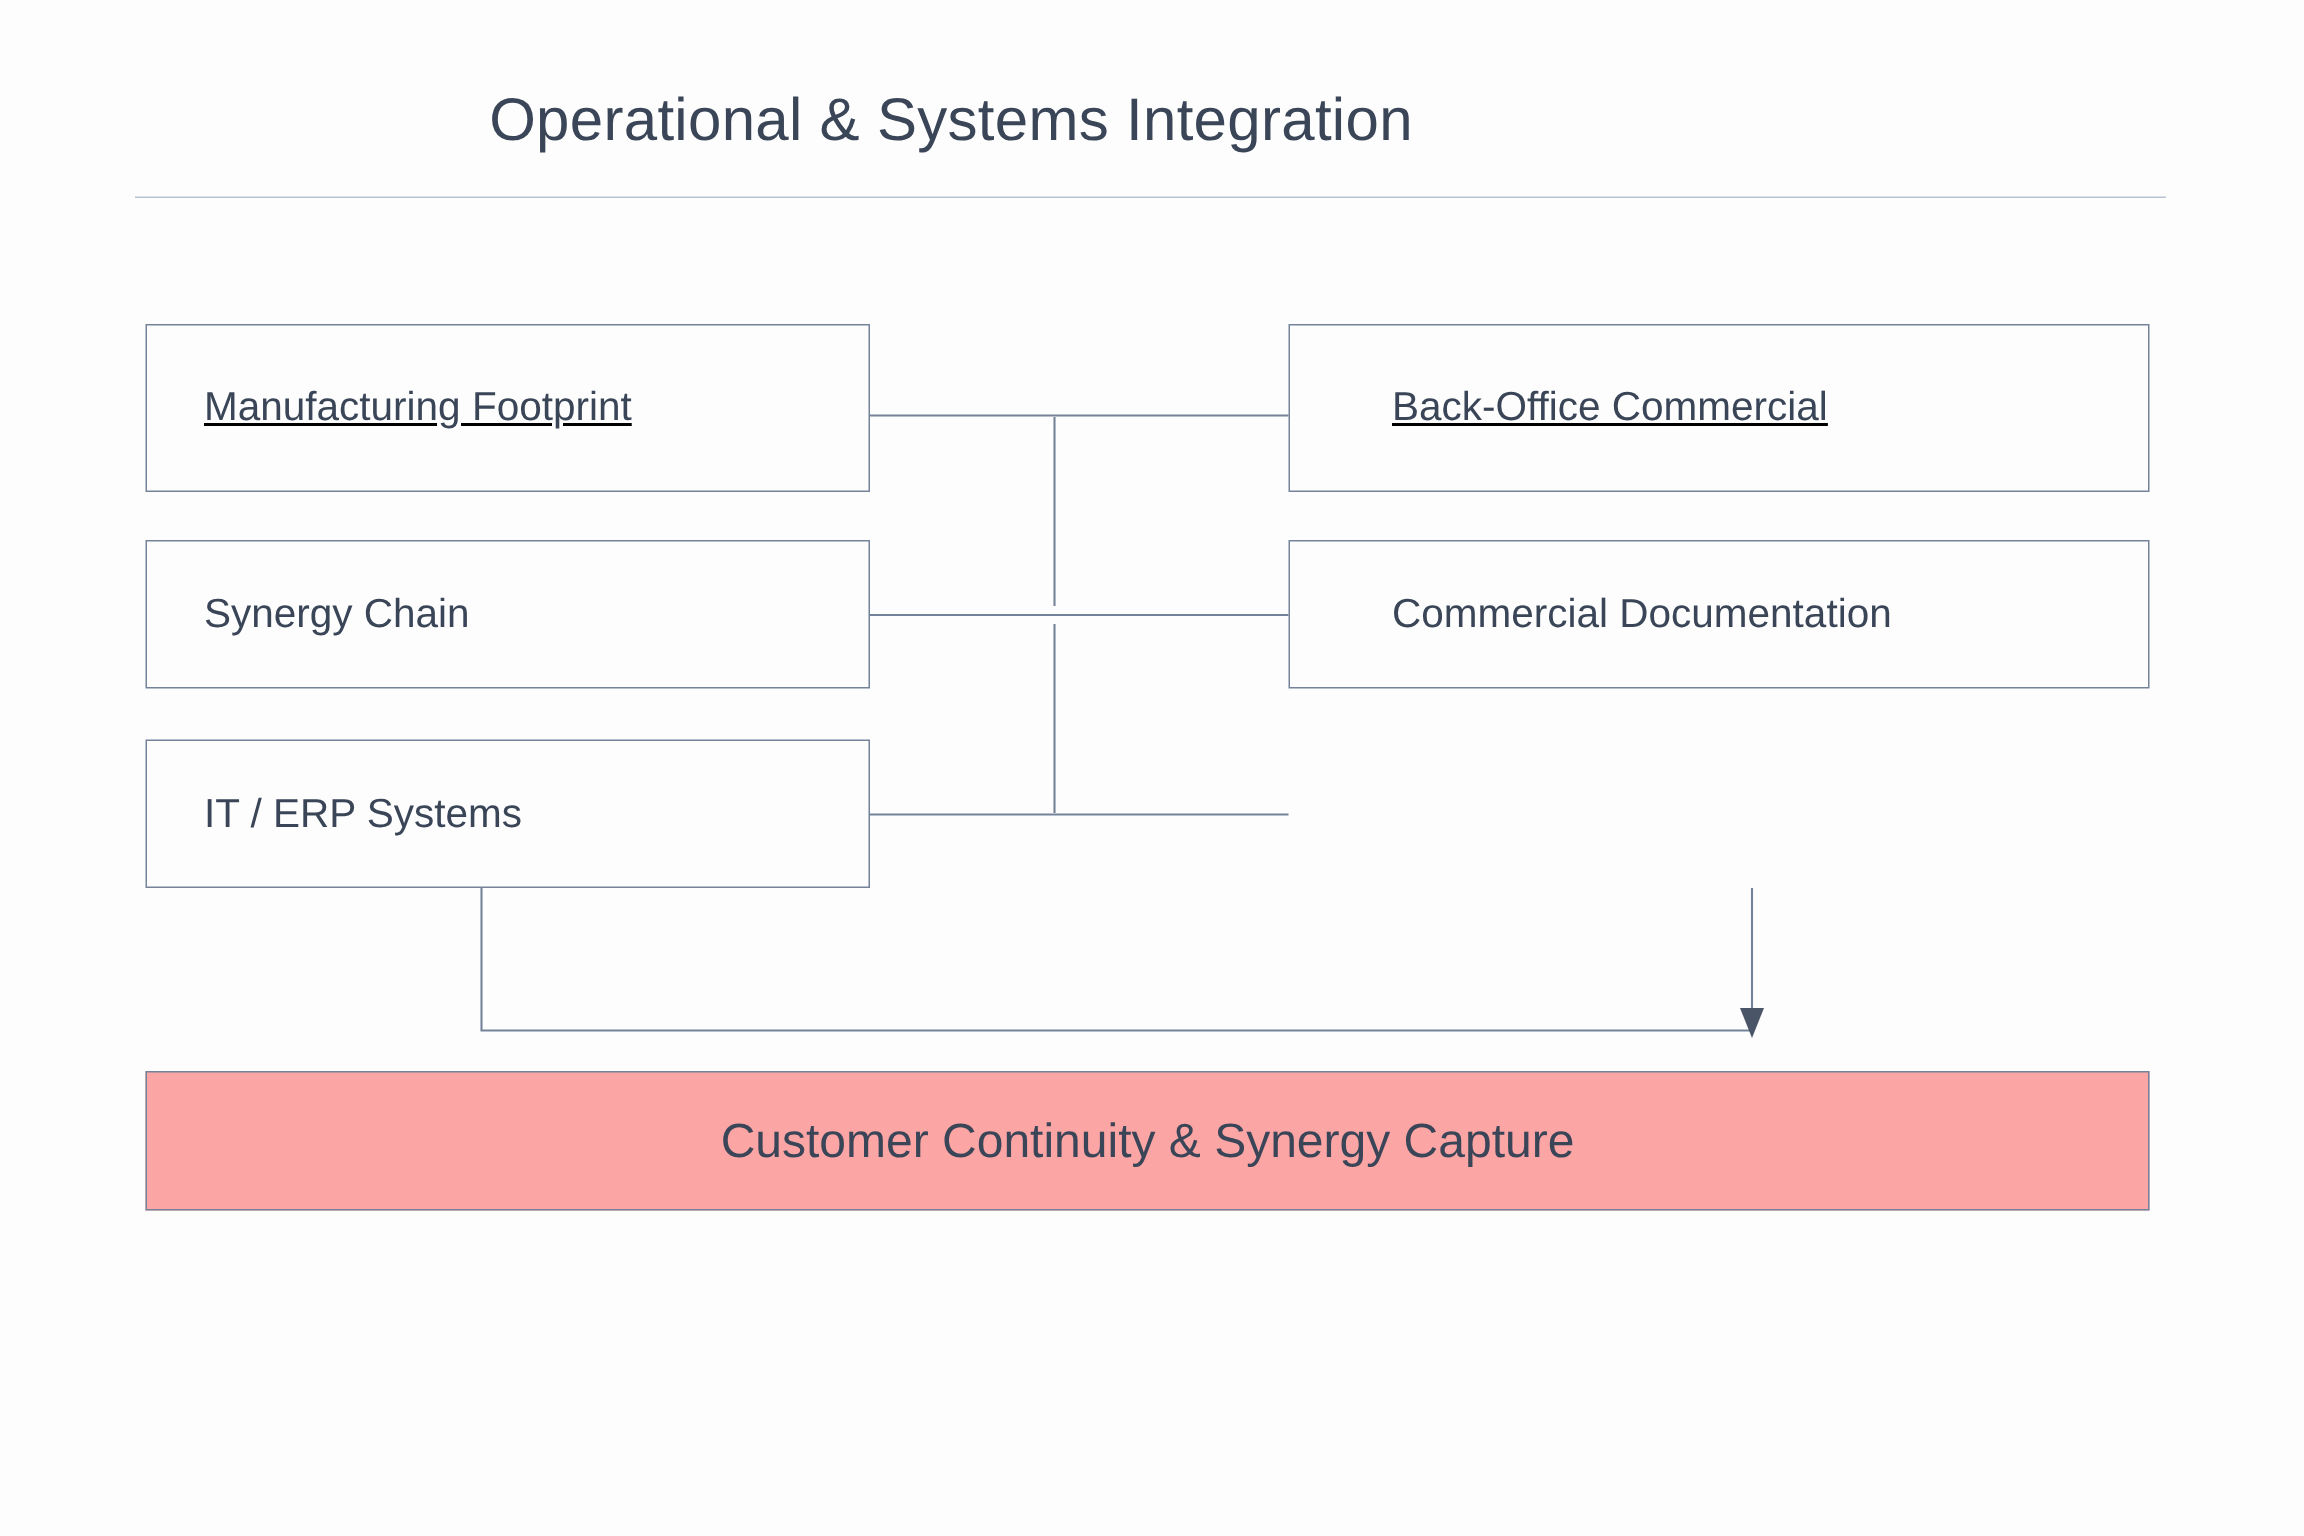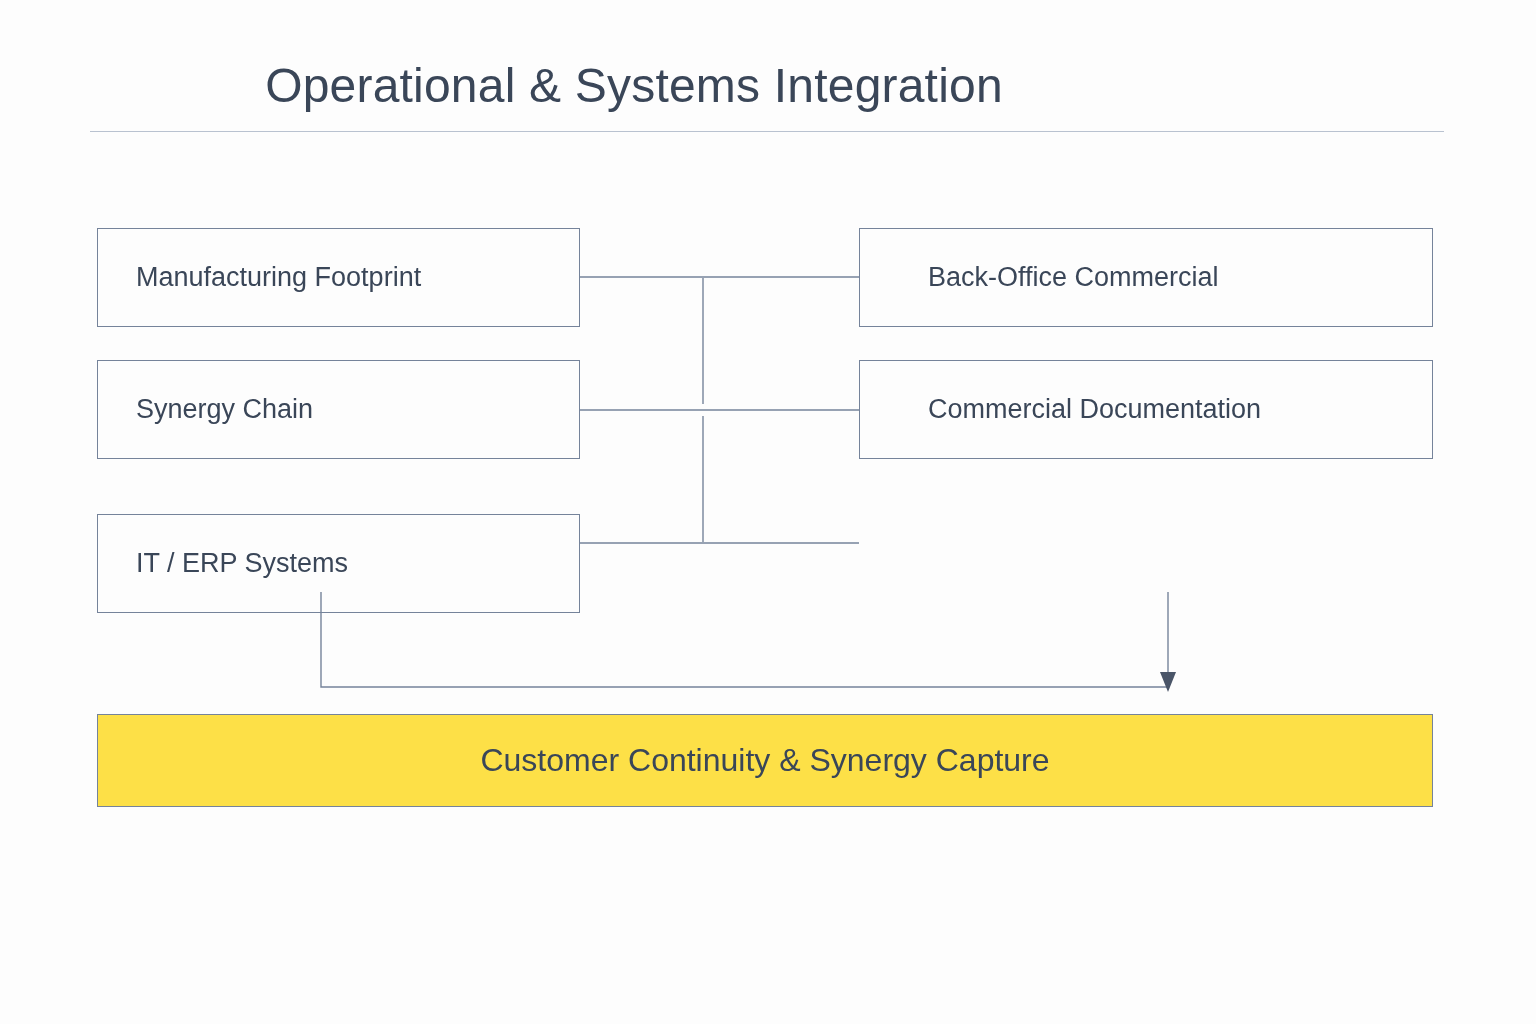--- a/index.html
+++ b/index.html
@@ -22,21 +22,21 @@
     background: #fdfdfd;
   }
 
   
   #page-title {
     position: absolute;
     left: 0;
     top: 58px;
     width: 1268px;
     text-align: center;
-    font-size: 48px;
+    font-size: 40px;
     font-weight: 400;
     letter-spacing: 0.2px;
     color: #3a4658;
     white-space: nowrap;
   }
 
   #title-divider {
     position: absolute;
     left: 90px;
     top: 131px;
@@ -61,33 +61,33 @@
     line-height: 1.15;
     white-space: nowrap;
   }
 
   .node.left  { left: 97px;  width: 483px; }
   .node.right { left: 859px; width: 574px; }
 
   .node.left .node-label  { padding-left: 38px; }
   .node.right .node-label { padding-left: 68px; }
 
-  .row1 { top: 228px; height: 99px; }
+  .row1 { top: 216px; height: 112px; text-decoration: underline; }
   .row2 { top: 360px; height: 99px; }
-  .row3 { top: 493px; height: 99px; margin-top: 21px; }
+  .row3 { top: 493px; height: 99px; }
 
   #node-outcome {
     position: absolute;
     left: 97px;
     top: 714px;
     width: 1336px;
     height: 93px;
     box-sizing: border-box;
     border: 1.4px solid #75839a;
-    background: #fde047;
+    background: #fca5a5;
     display: flex;
     align-items: center;
     justify-content: center;
     text-align: center;
   }
   #node-outcome .node-label {
     color: #3a4658;
     font-size: 32px;
     font-weight: 400;
     white-space: nowrap;

